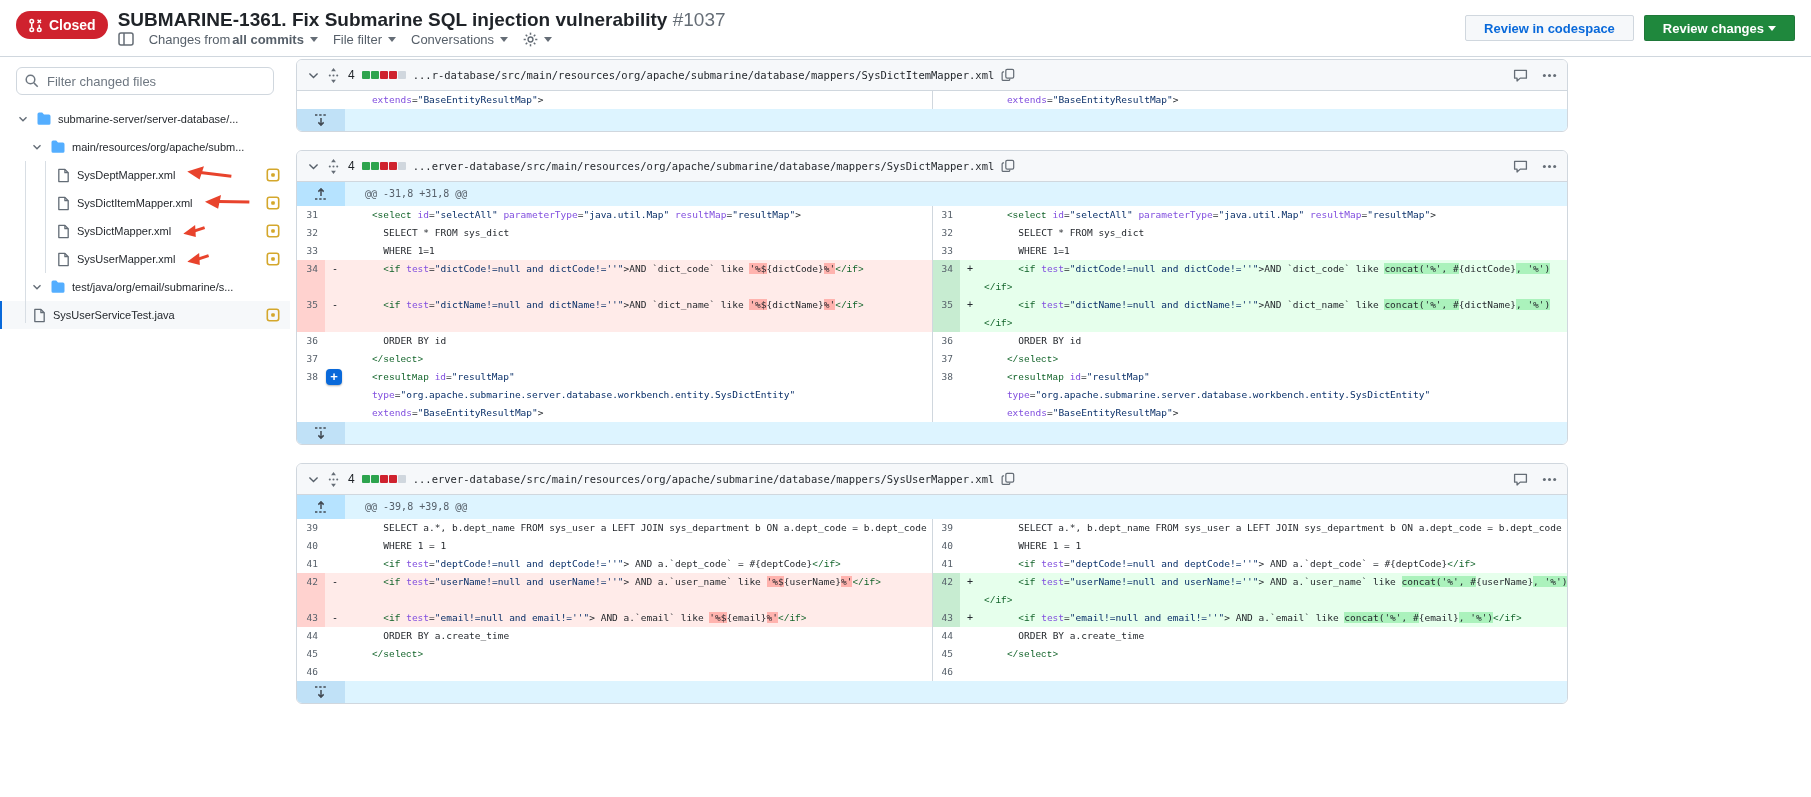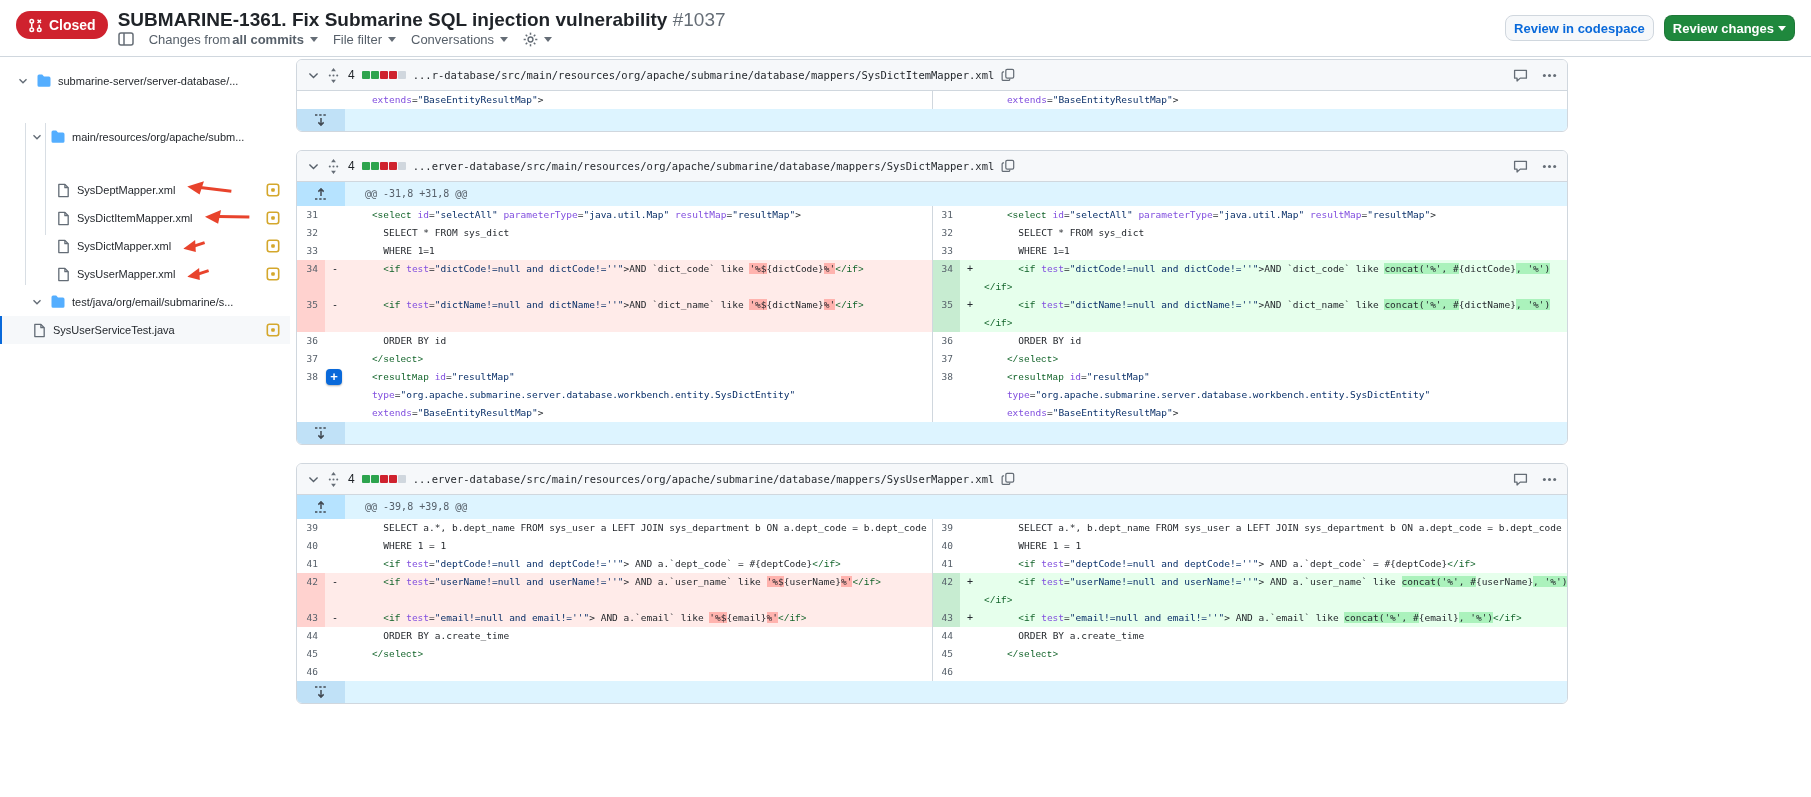--- a/index.html
+++ b/index.html
@@ -13,21 +13,21 @@
   .title-col{margin-left:10px;min-width:0;}
   .pr-title{margin:0;font-size:19px;font-weight:700;line-height:19px;white-space:nowrap;}
   .pr-num{color:#656d76;font-weight:400;}
   .toolbar{display:flex;align-items:center;gap:15px;margin-top:2px;color:#57606a;font-size:13px;}
   .menu-btn{display:inline-flex;align-items:center;gap:2px;cursor:pointer;white-space:nowrap;}
   .menu-strong{font-weight:700;}
   .caret{width:0;height:0;border:4px solid transparent;border-top:5px solid #656d76;margin:5px 0 0 4px;}
   .caret.w{border-top-color:#fff;}
   .ico{display:inline-flex;align-items:center;justify-content:center;line-height:0;}
   .top-actions{margin-left:auto;display:flex;gap:10px;margin-top:5px;}
-  .btn{font-size:13px;height:26px;padding:0 8px;border-radius:8px;display:inline-flex;
+  .btn{font-size:13px;height:26px;padding:0 18px;border-radius:2px;display:inline-flex;
        align-items:center;box-sizing:border-box;cursor:pointer;white-space:nowrap;}
   .btn-codespace{background:#f6f8fa;border:1px solid #d0d7de;color:#0969da;font-weight:600;}
   .btn-review{background:#1f883d;border:1px solid rgba(31,35,40,.15);color:#fff;font-weight:600;}
   
   .bodyrow{display:flex;align-items:flex-start;}
   .sidebar{width:290px;flex:none;box-sizing:border-box;padding-top:10px;position:relative;}
   .filter-wrap{margin:0 16px 10px 16px;position:relative;}
   .filter-wrap .ico{position:absolute;left:8px;top:6px;}
   input.filter{width:100%;height:28px;box-sizing:border-box;border:1px solid #d0d7de;border-radius:6px;
        padding:0 8px 0 30px;font-size:13px;color:#1f2328;background:#fff;outline:none;
@@ -144,50 +144,59 @@
       <button class="btn btn-codespace">Review in codespace</button>
       <button class="btn btn-review">
         <span>Review changes</span>
         <span class="caret w"></span>
       </button>
     </div>
   </header>
 
   <div class="bodyrow">
     <aside class="sidebar">
+      <div class="filter-wrap">
+        <span class="ico">
+          <svg width="16" height="16" viewBox="0 0 16 16">
+            <circle cx="6.5" cy="6.5" r="4.3" fill="none" stroke="#6e7781" stroke-width="1.5"></circle>
+            <line x1="9.9" y1="9.9" x2="13.7" y2="13.7" stroke="#6e7781" stroke-width="1.5"></line>
+          </svg>
+        </span>
+        <input class="filter" type="text" placeholder="Filter changed files" style="">
+      </div>
       <div class="tree" id="file-tree">
         <div class="guide" style="left:25px;top:56px;height:162px;"></div>
         <div class="guide" style="left:45px;top:56px;height:112px;"></div>
       <div class="tree-row lvl1" style="cursor: pointer;">
             <span class="ico">
               <svg width="14" height="14" viewBox="0 0 16 16">
                 <path d="M4 6 l4 4 4 -4" fill="none" stroke="#636c76" stroke-width="1.6"></path>
               </svg>
             </span>
             <span class="ico">
               <svg width="16" height="16" viewBox="0 0 16 16">
                 <path d="M1.5 3.2 a1.6 1.6 0 0 1 1.6-1.6 h3.1 l1.8 2 h4.9 a1.6 1.6 0 0 1 1.6 1.6 v7 a1.6 1.6 0 0 1 -1.6 1.6 h-9.8 a1.6 1.6 0 0 1 -1.6 -1.6 Z" fill="#54aeff"></path>
               </svg>
             </span>
             <span class="tree-label">submarine-server/server-database/...</span>
           </div>
-          <div class="tree-row lvl2" style="cursor: pointer; margin-top: 28px;">
+          <div class="tree-row lvl2" style="cursor: pointer;">
             <span class="ico">
               <svg width="14" height="14" viewBox="0 0 16 16">
                 <path d="M4 6 l4 4 4 -4" fill="none" stroke="#636c76" stroke-width="1.6"></path>
               </svg>
             </span>
             <span class="ico">
               <svg width="16" height="16" viewBox="0 0 16 16">
                 <path d="M1.5 3.2 a1.6 1.6 0 0 1 1.6-1.6 h3.1 l1.8 2 h4.9 a1.6 1.6 0 0 1 1.6 1.6 v7 a1.6 1.6 0 0 1 -1.6 1.6 h-9.8 a1.6 1.6 0 0 1 -1.6 -1.6 Z" fill="#54aeff"></path>
               </svg>
             </span>
             <span class="tree-label">main/resources/org/apache/subm...</span>
           </div>
-          <div class="tree-row lvl3" style="cursor: pointer; margin-top: 25px;">
+          <div class="tree-row lvl3" style="cursor: pointer;">
             <span class="ico">
               <svg width="15" height="15" viewBox="0 0 16 16">
                 <path d="M3 1.5 h6.5 L13 5 v9.5 H3 Z" fill="none" stroke="#636c76" stroke-width="1.4" stroke-linejoin="round"></path>
                 <path d="M9.5 1.5 V5 H13" fill="none" stroke="#636c76" stroke-width="1.4" stroke-linejoin="round"></path>
               </svg>
             </span>
             <span class="tree-label">SysDeptMapper.xml</span>
             <span class="ico arrow-anno" style="transform: rotate(14deg);">
               <svg width="46" height="16" viewBox="0 0 46 16">
                 <line x1="44" y1="4" x2="13" y2="8" stroke="#e8432c" stroke-width="3"></line>

